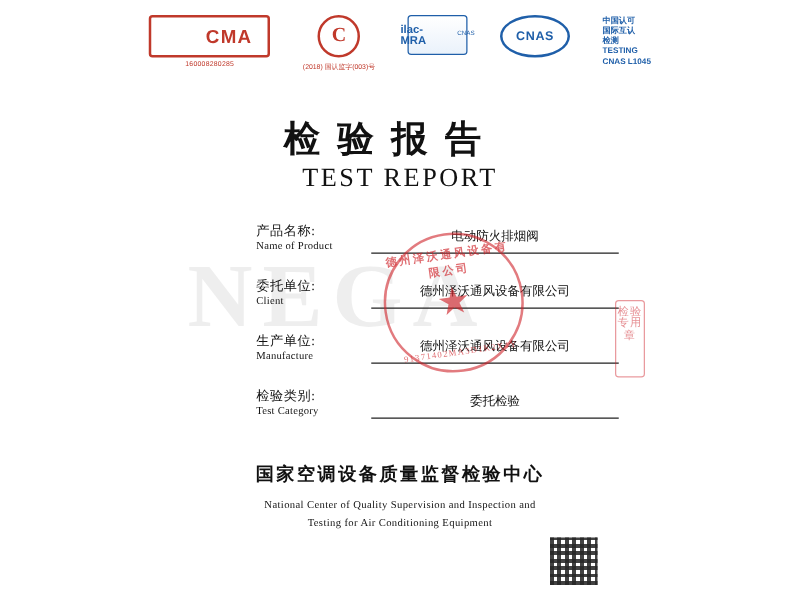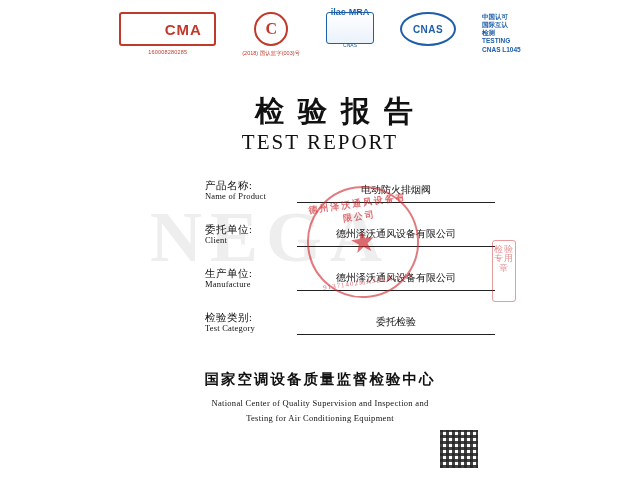--- a/index.html
+++ b/index.html
@@ -90,21 +90,21 @@
   }
 
   
   .ilac-box {
     width: 46px;
     height: 30px;
     border: 1px solid #1f5fa9;
     border-radius: 3px;
     background: linear-gradient(180deg,#ffffff 0%, #eaf2fb 100%);
     display: flex;
-    flex-direction: column;
+    flex-direction: row;
     align-items: center;
     justify-content: center;
     line-height: 1.05;
     gap: 25px;
   }
   .ilac-main {
     font-family: "Liberation Sans", sans-serif;
     font-size: 9px;
     font-weight: bold;
     color: #1f5fa9;
@@ -155,21 +155,20 @@
     position: absolute;
     top: 92px;
     left: 0;
     width: 612px;
     text-align: center;
     font-size: 29px;
     font-weight: bold;
     letter-spacing: 14px;
     text-indent: 14px;
     color: #111;
-    padding-left: 28px;
   }
   .title-en {
     position: absolute;
     top: 130px;
     left: 0;
     width: 640px;
     text-align: center;
     font-size: 21px;
     letter-spacing: 2px;
     color: #111;

